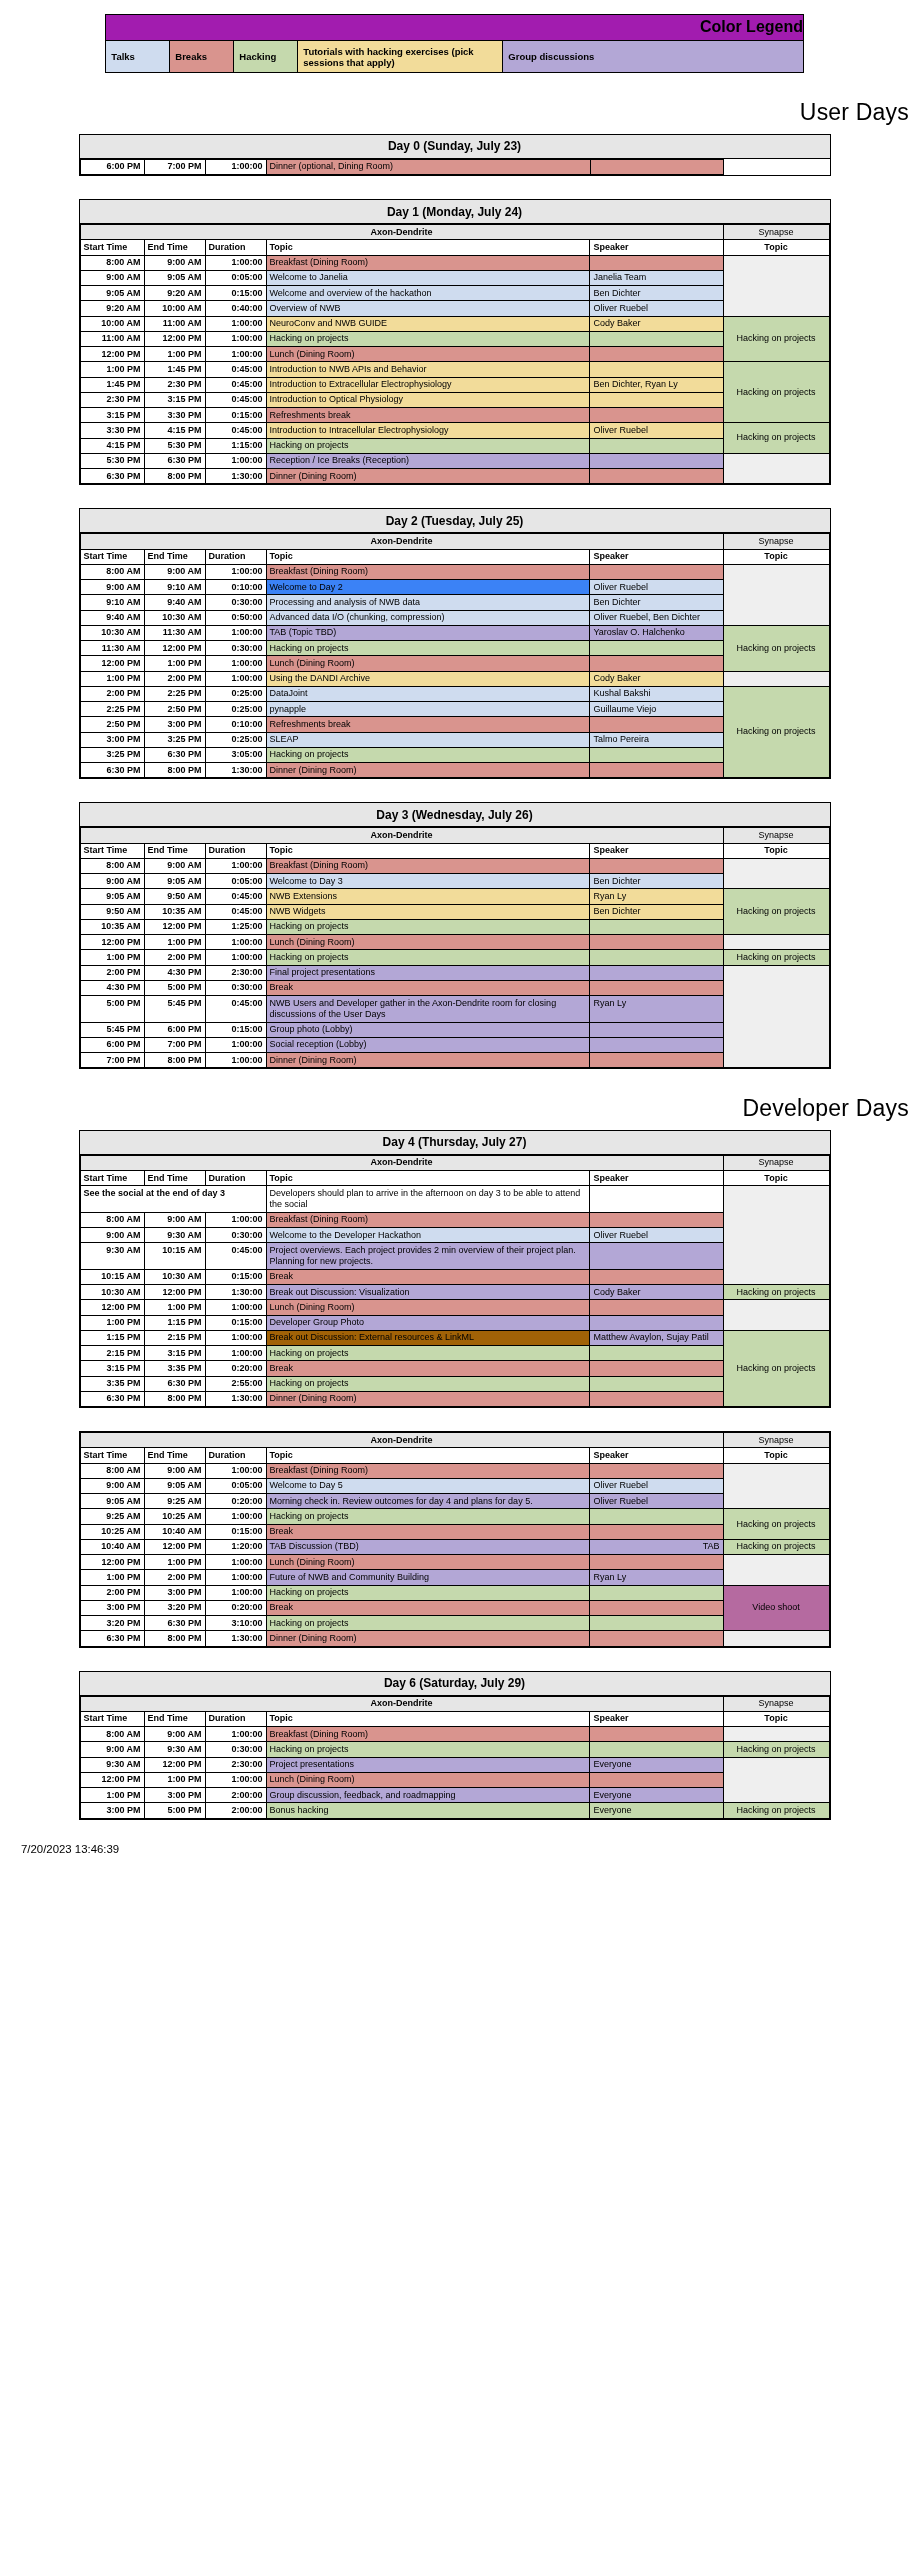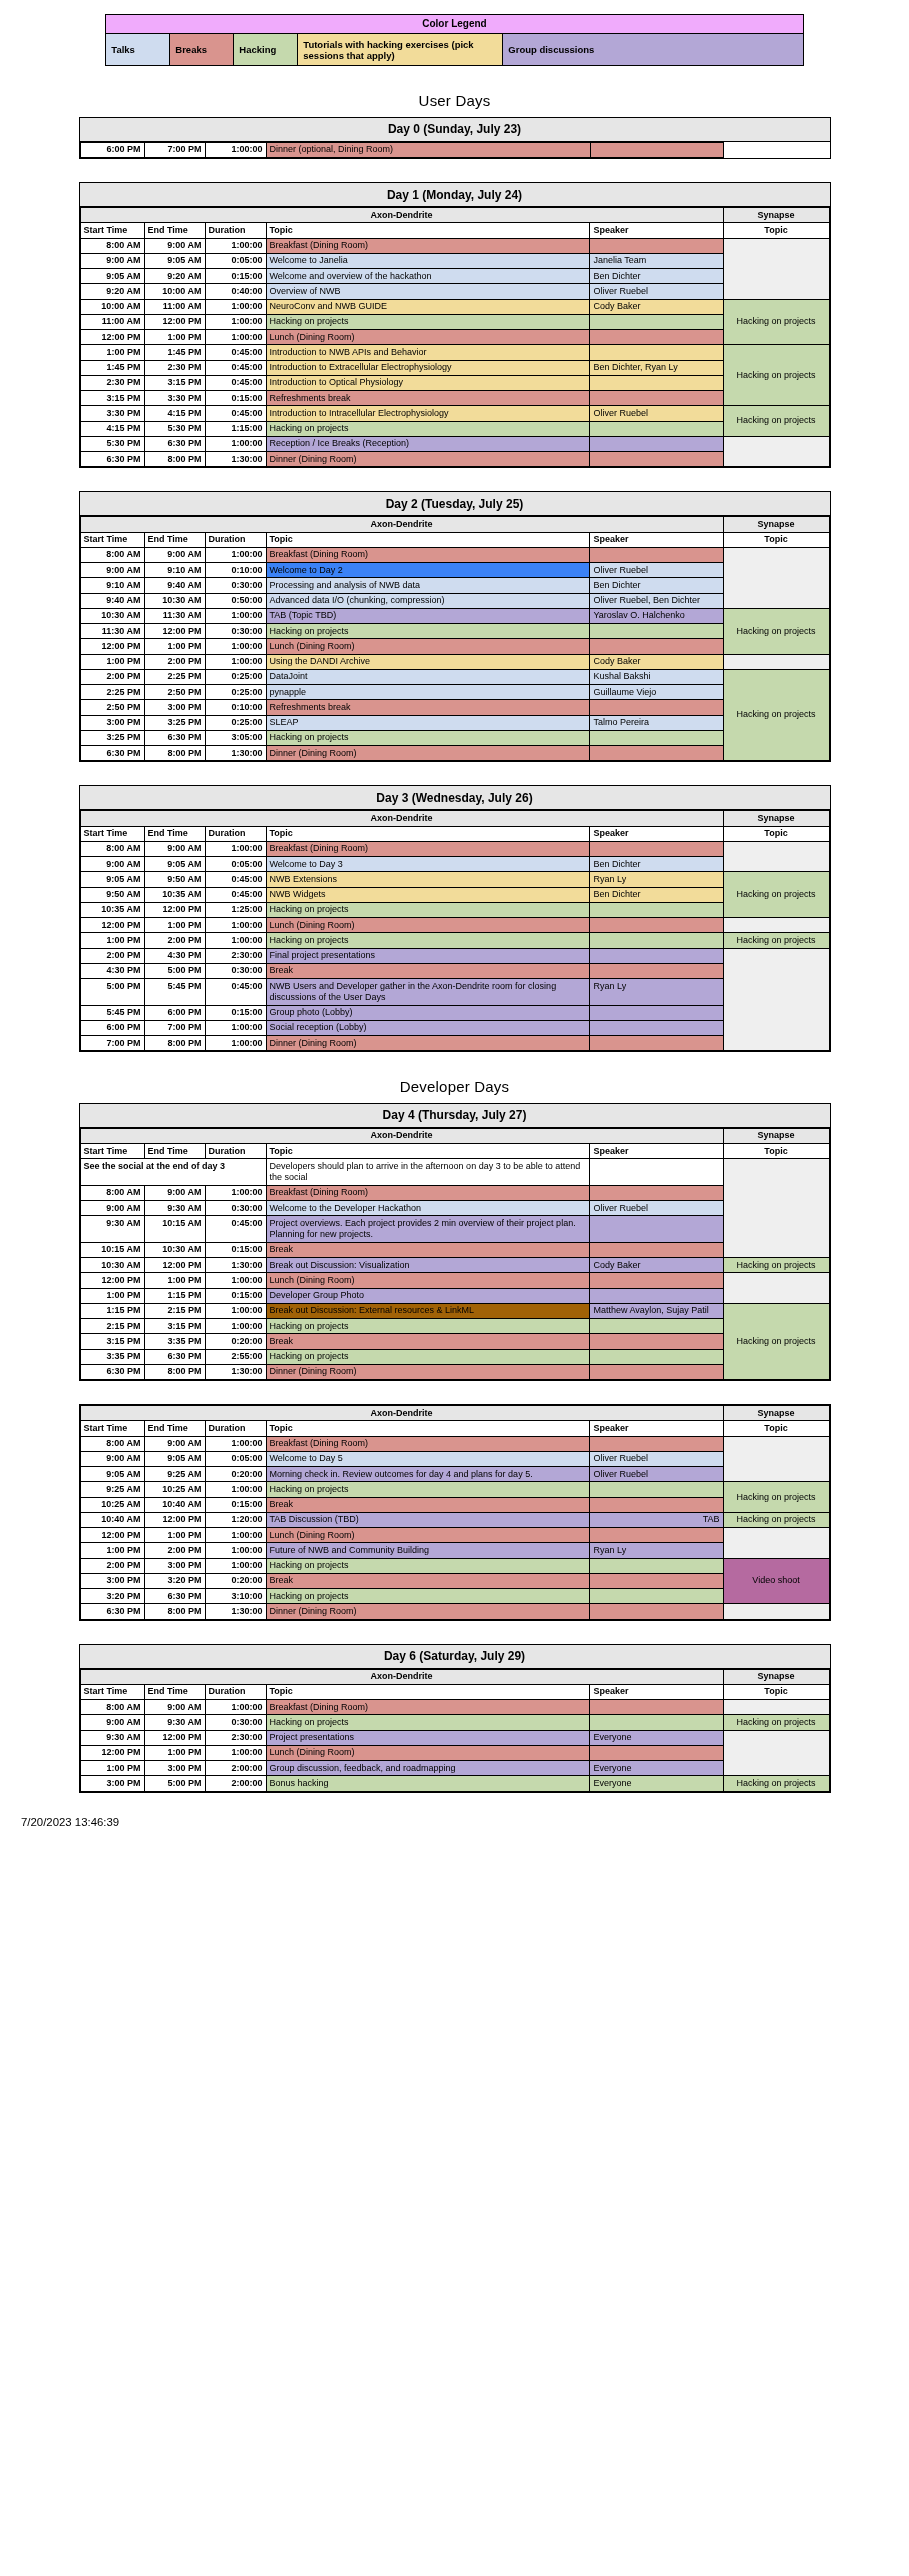--- a/index.html
+++ b/index.html
@@ -7,37 +7,37 @@
     width:909px;
     background:#ffffff;
     font-family:"Liberation Sans", sans-serif;
     color:#000;
   }
   .page{width:909px;padding:0 0 15px 0;box-sizing:border-box;}
 
   
   .legend{width:697px;margin:13.6px auto 0 auto;border:1.5px solid #000;}
   .legend-title{
-    text-align:center;font-weight:bold;font-size:10px;padding:3.8px 0;
-    border-bottom:1.5px solid #000;background:#f0abfc;
+    text-align:right;font-weight:bold;font-size:16px;padding:3.8px 0;
+    border-bottom:1.5px solid #000;background:#a21caf;
   }
   .legend-row{display:flex;}
   .legend-cell{
     border-right:0.8px solid #000;
     font-size:9.5px;font-weight:bold;
     padding:4.5px 5.3px;
     box-sizing:border-box;
     display:flex;align-items:center;
   }
   .legend-cell:last-child{border-right:none;}
 
   
   .section-heading{
-    text-align:center;
-    font-size:15px;
+    text-align:right;
+    font-size:23px;
     font-weight:normal;
     margin:26px 0 7.6px 0;
     letter-spacing:0.2px;
   }
 
   
   .day-block{width:750px;margin:0 auto 23px auto;border:1.5px solid #000;background:#fff;}
   table.sched{width:100%;border-collapse:collapse;table-layout:fixed;}
   table.sched td, table.sched th{
     border:0.8px solid #000;
@@ -48,21 +48,21 @@
     box-sizing:border-box;
   }
   .day-title{
     text-align:center;font-weight:bold;font-size:12px;
     background:#e6e6e6;padding:4.5px 0;border-bottom:0.8px solid #000;
   }
   .grp-axon{
     text-align:center;font-weight:bold;font-size:11.4px;background:#e6e6e6;
   }
   .grp-syn{
-    text-align:center;font-weight:bold;font-size:11.4px;background:#e6e6e6;
+    text-align:center;font-weight:normal;font-size:11.4px;background:#e6e6e6;
   }
   .hdr td{font-weight:bold;background:#fff;font-size:9px;}
   .t-right{text-align:right;font-weight:bold;}
   .t-center{text-align:center;}
   .note-cell{font-weight:bold;}
   .hack-cell{text-align:center;}
 
   
   col.c-start{width:64px;}
   col.c-end{width:61px;}

